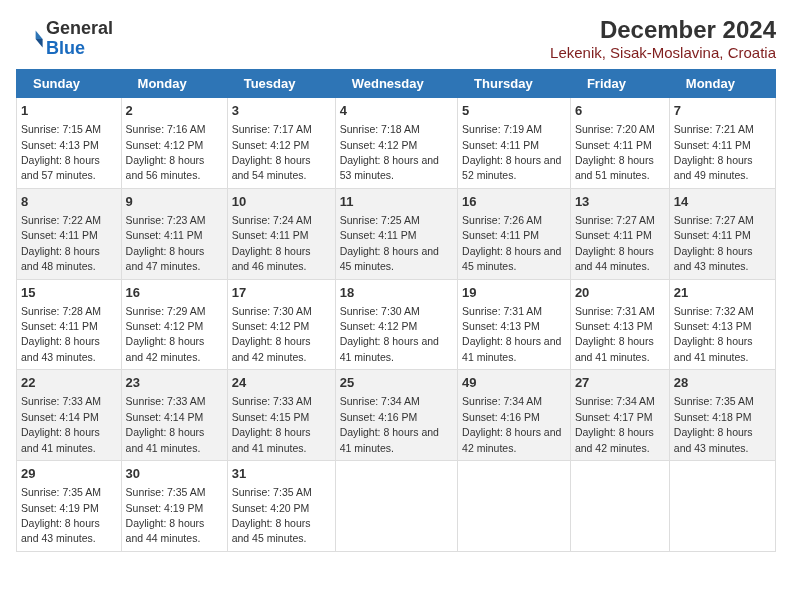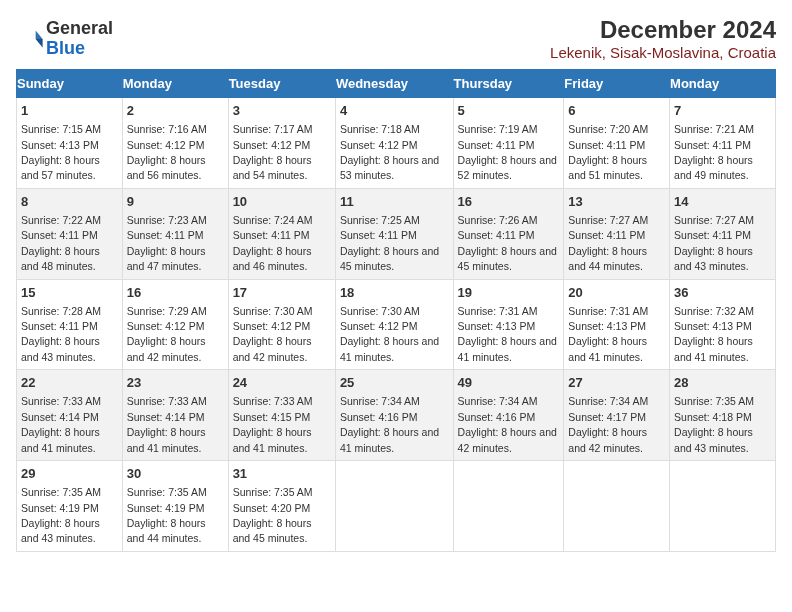--- a/index.html
+++ b/index.html
@@ -45,21 +45,21 @@
       color: #7f1d1d;
     }
     table {
       width: 100%;
       border-collapse: collapse;
       font-size: 11px;
     }
     thead tr th {
       background-color: #2e75b6;
       color: #fff;
-      padding: 6px 0;
+      padding: 6px 16px;
       text-align: left;
       font-size: 13px;
       font-weight: bold;
       border: 1px solid #2e75b6;
     }
     tbody tr {
       vertical-align: top;
     }
     tbody tr:nth-child(odd) {
       background-color: #fff;
@@ -197,21 +197,21 @@
       </td>
         <td>
         <span class="day-num">19</span>
         <span class="day-info">Sunrise: 7:31 AM<br>Sunset: 4:13 PM<br>Daylight: 8 hours and 41 minutes.</span>
       </td>
         <td>
         <span class="day-num">20</span>
         <span class="day-info">Sunrise: 7:31 AM<br>Sunset: 4:13 PM<br>Daylight: 8 hours and 41 minutes.</span>
       </td>
         <td>
-        <span class="day-num">36</span>
+        <span class="day-num">21</span>
         <span class="day-info">Sunrise: 7:32 AM<br>Sunset: 4:13 PM<br>Daylight: 8 hours and 41 minutes.</span>
       </td>
       </tr>
       <tr>
         <td>
         <span class="day-num">22</span>
         <span class="day-info">Sunrise: 7:33 AM<br>Sunset: 4:14 PM<br>Daylight: 8 hours and 41 minutes.</span>
       </td>
         <td>
         <span class="day-num">23</span>

